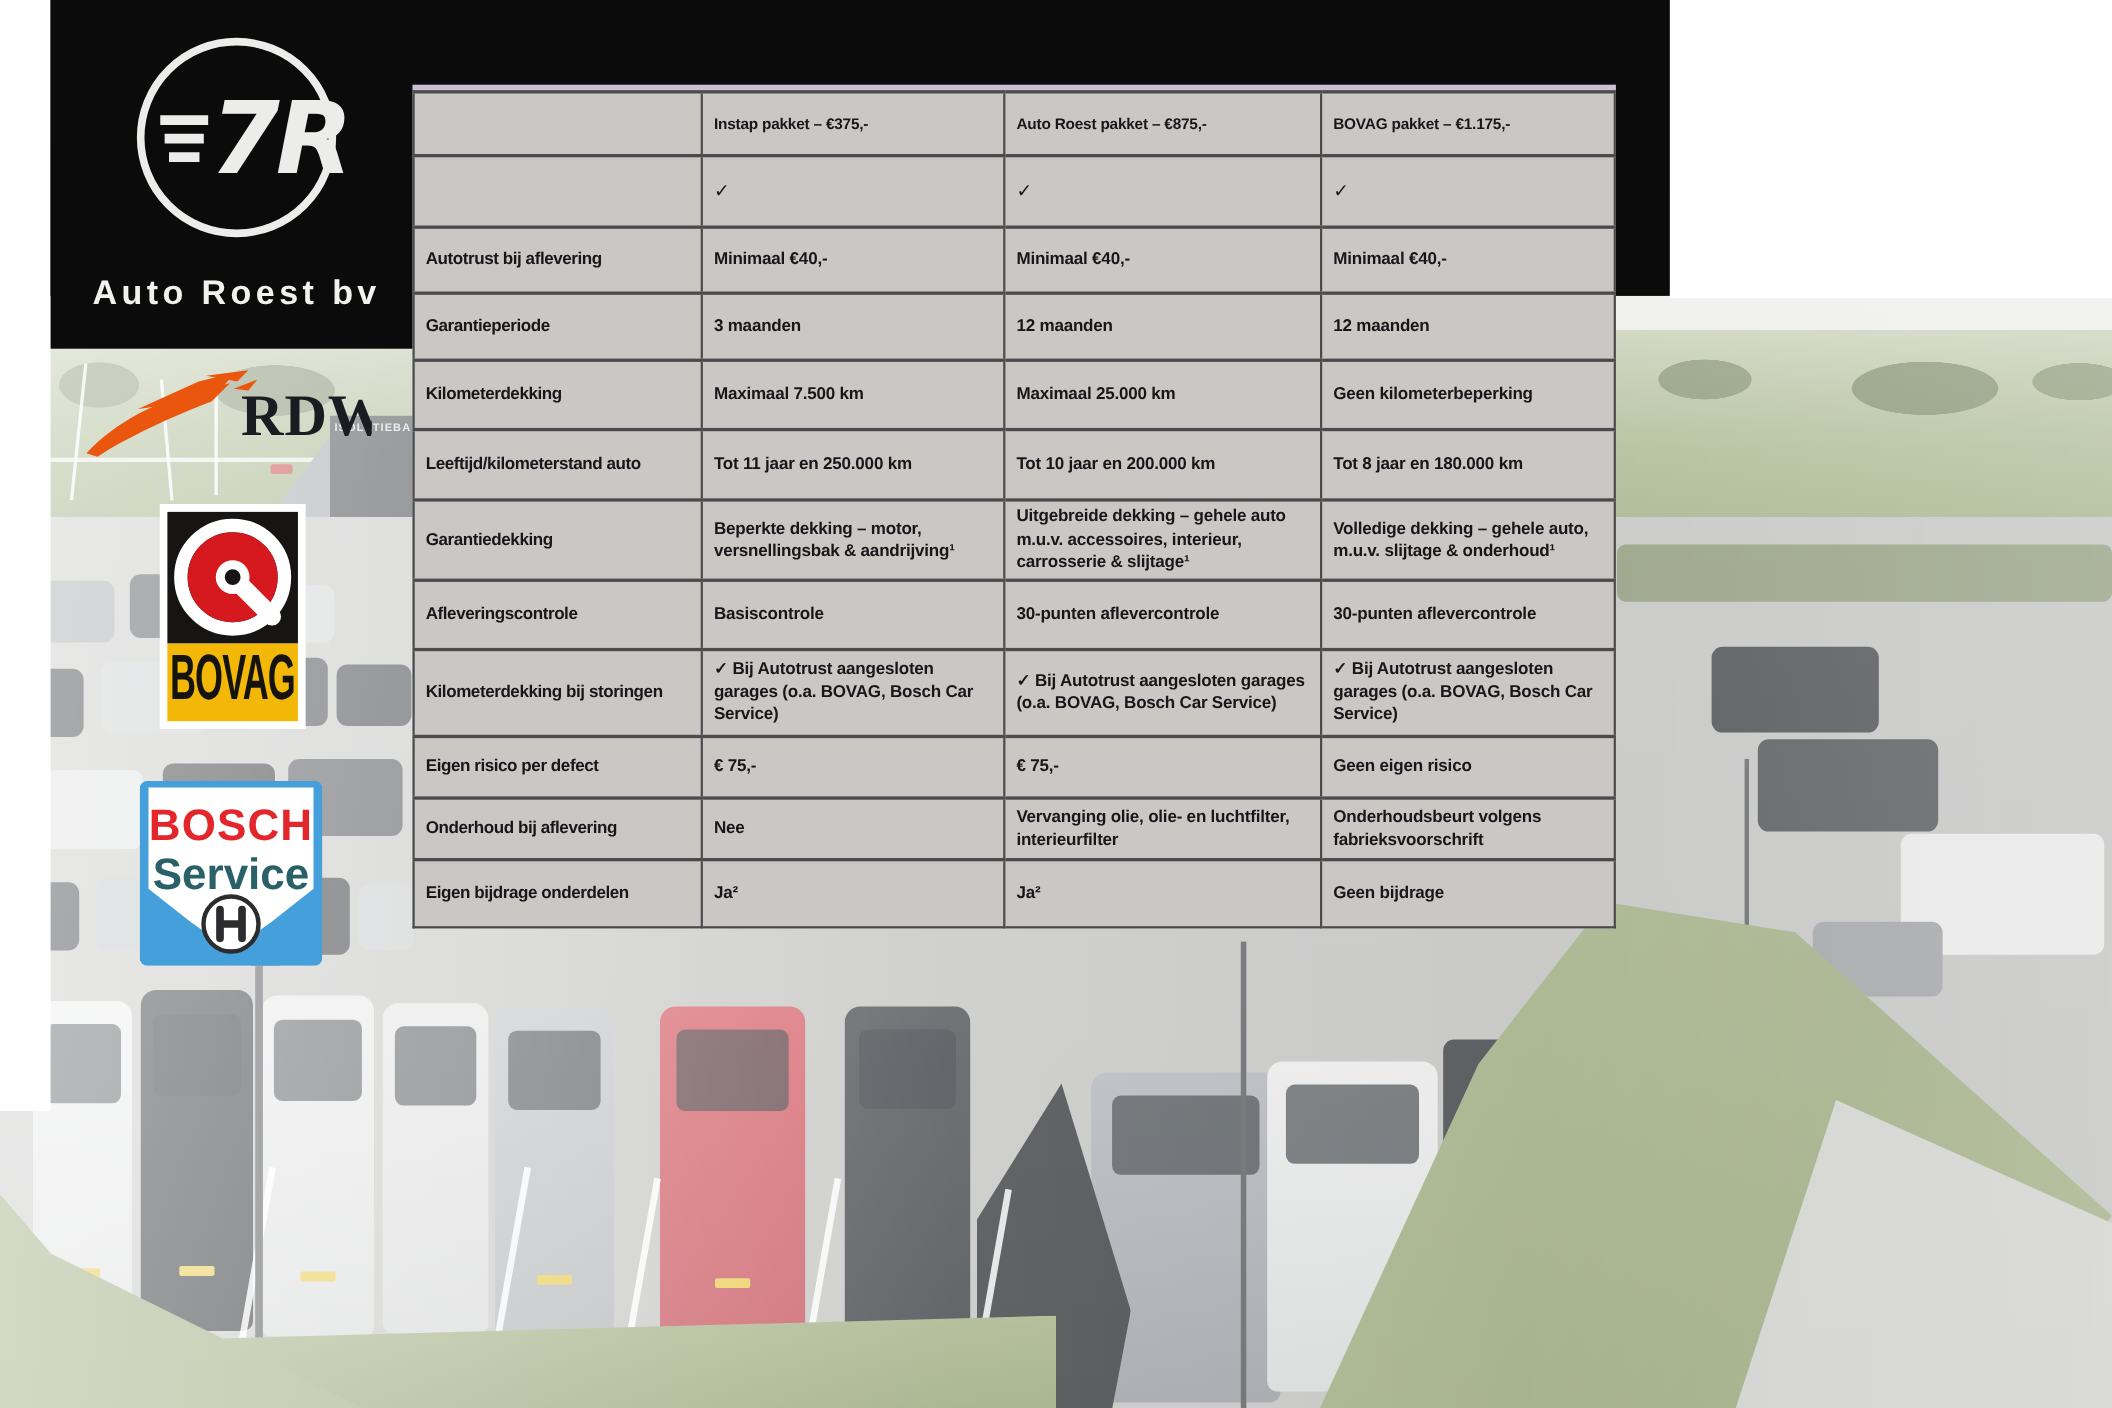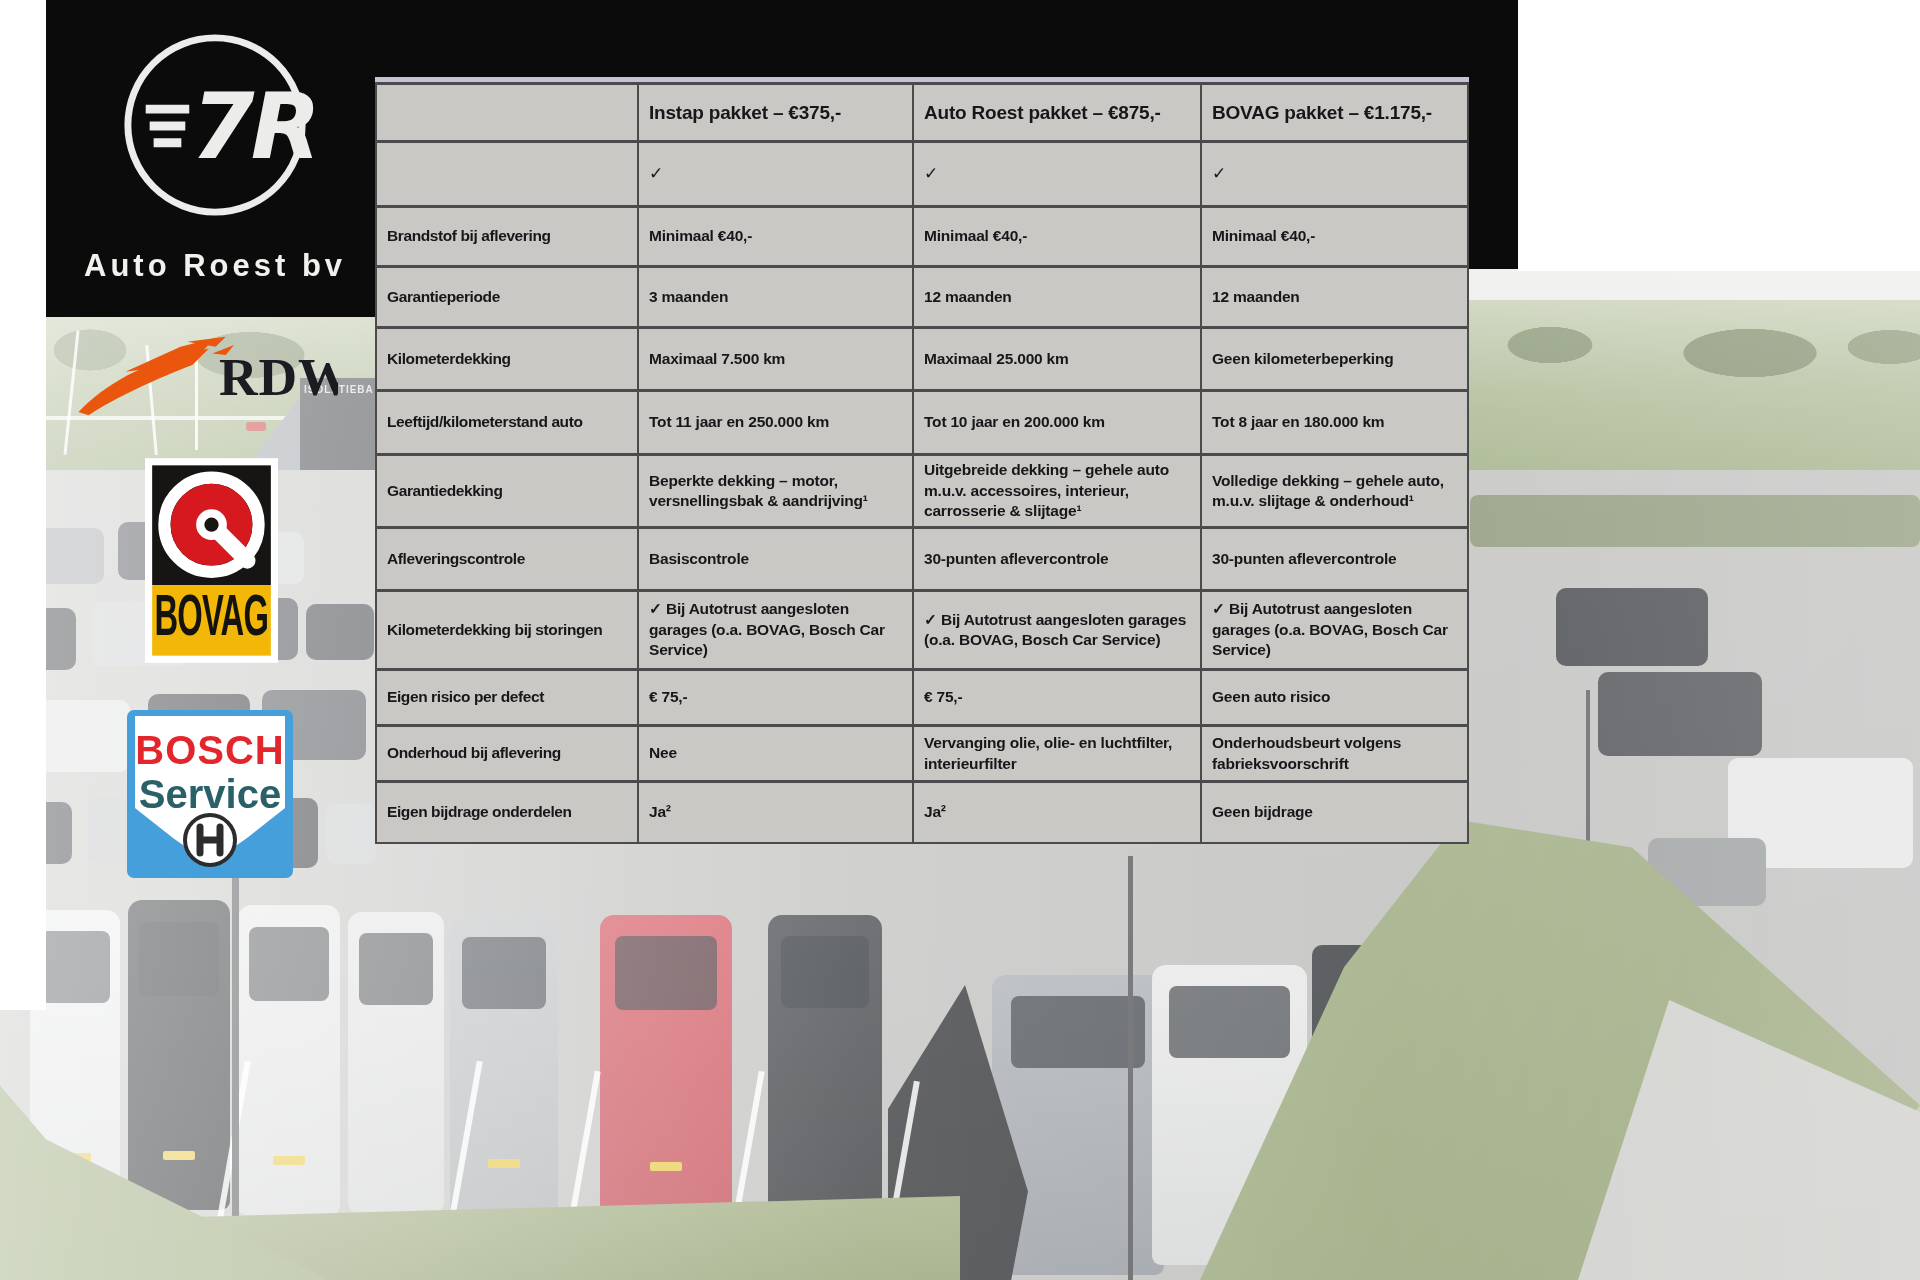--- a/index.html
+++ b/index.html
@@ -61,21 +61,21 @@
   .wordmark{position:absolute;left:84px;top:248px;width:262px;color:#f1f1ee;font-size:31px;
        font-weight:bold;letter-spacing:4px;white-space:nowrap;}
   
   .tablewrap{position:absolute;left:375px;top:77px;width:1094px;border-top:5px solid #cbc1d7;
        box-sizing:border-box;}
   table.pt{border-collapse:collapse;table-layout:fixed;width:1092px;background:#c9c8c5;}
   table.pt td{border:2px solid #4b4b4d;border-top-width:3px;vertical-align:middle;
        color:#17171a;font-weight:bold;font-size:15.5px;line-height:1.32;
        padding:4px 12px 4px 10px;letter-spacing:-0.2px;}
   table.pt td.lab{white-space:nowrap;overflow:hidden;font-size:15.5px;letter-spacing:-0.4px;padding-right:4px;}
-  table.pt tr.hdr td{font-size:19px;white-space:nowrap;overflow:hidden;letter-spacing:-0.2px;}
+  table.pt tr.hdr td{font-size:14px;white-space:nowrap;overflow:hidden;letter-spacing:-0.2px;}
   table.pt tr.chk td{font-weight:400;font-size:17px;}
 </style>
 </head>
 <body>
 
 <div class="stage">
 
   <div class="photo">
     <div class="sky"></div>
     <div class="field"></div>
@@ -214,21 +214,21 @@
         <td>Auto Roest pakket – €875,-</td>
         <td>BOVAG pakket – €1.175,-</td>
       </tr>
       <tr class="chk" style="height:65px">
         <td class="lab"></td>
         <td>✓</td>
         <td>✓</td>
         <td>✓</td>
       </tr>
       <tr style="height:60px">
-        <td class="lab">Brandstof bij aflevering</td>
+        <td class="lab">Autotrust bij aflevering</td>
         <td>Minimaal €40,-</td>
         <td>Minimaal €40,-</td>
         <td>Minimaal €40,-</td>
       </tr>
       <tr style="height:61px">
         <td class="lab">Garantieperiode</td>
         <td>3 maanden</td>
         <td>12 maanden</td>
         <td>12 maanden</td>
       </tr>
@@ -259,21 +259,21 @@
       <tr style="height:79px">
         <td class="lab">Kilometerdekking bij storingen</td>
         <td>✓ Bij Autotrust aangesloten garages (o.a. BOVAG, Bosch Car Service)</td>
         <td>✓ Bij Autotrust aangesloten garages (o.a. BOVAG, Bosch Car Service)</td>
         <td>✓ Bij Autotrust aangesloten garages (o.a. BOVAG, Bosch Car Service)</td>
       </tr>
       <tr style="height:56px">
         <td class="lab">Eigen risico per defect</td>
         <td>€ 75,-</td>
         <td>€ 75,-</td>
-        <td>Geen auto risico</td>
+        <td>Geen eigen risico</td>
       </tr>
       <tr style="height:56px">
         <td class="lab">Onderhoud bij aflevering</td>
         <td>Nee</td>
         <td>Vervanging olie, olie- en luchtfilter, interieurfilter</td>
         <td>Onderhoudsbeurt volgens fabrieksvoorschrift</td>
       </tr>
       <tr style="height:61px">
         <td class="lab">Eigen bijdrage onderdelen</td>
         <td>Ja²</td>

